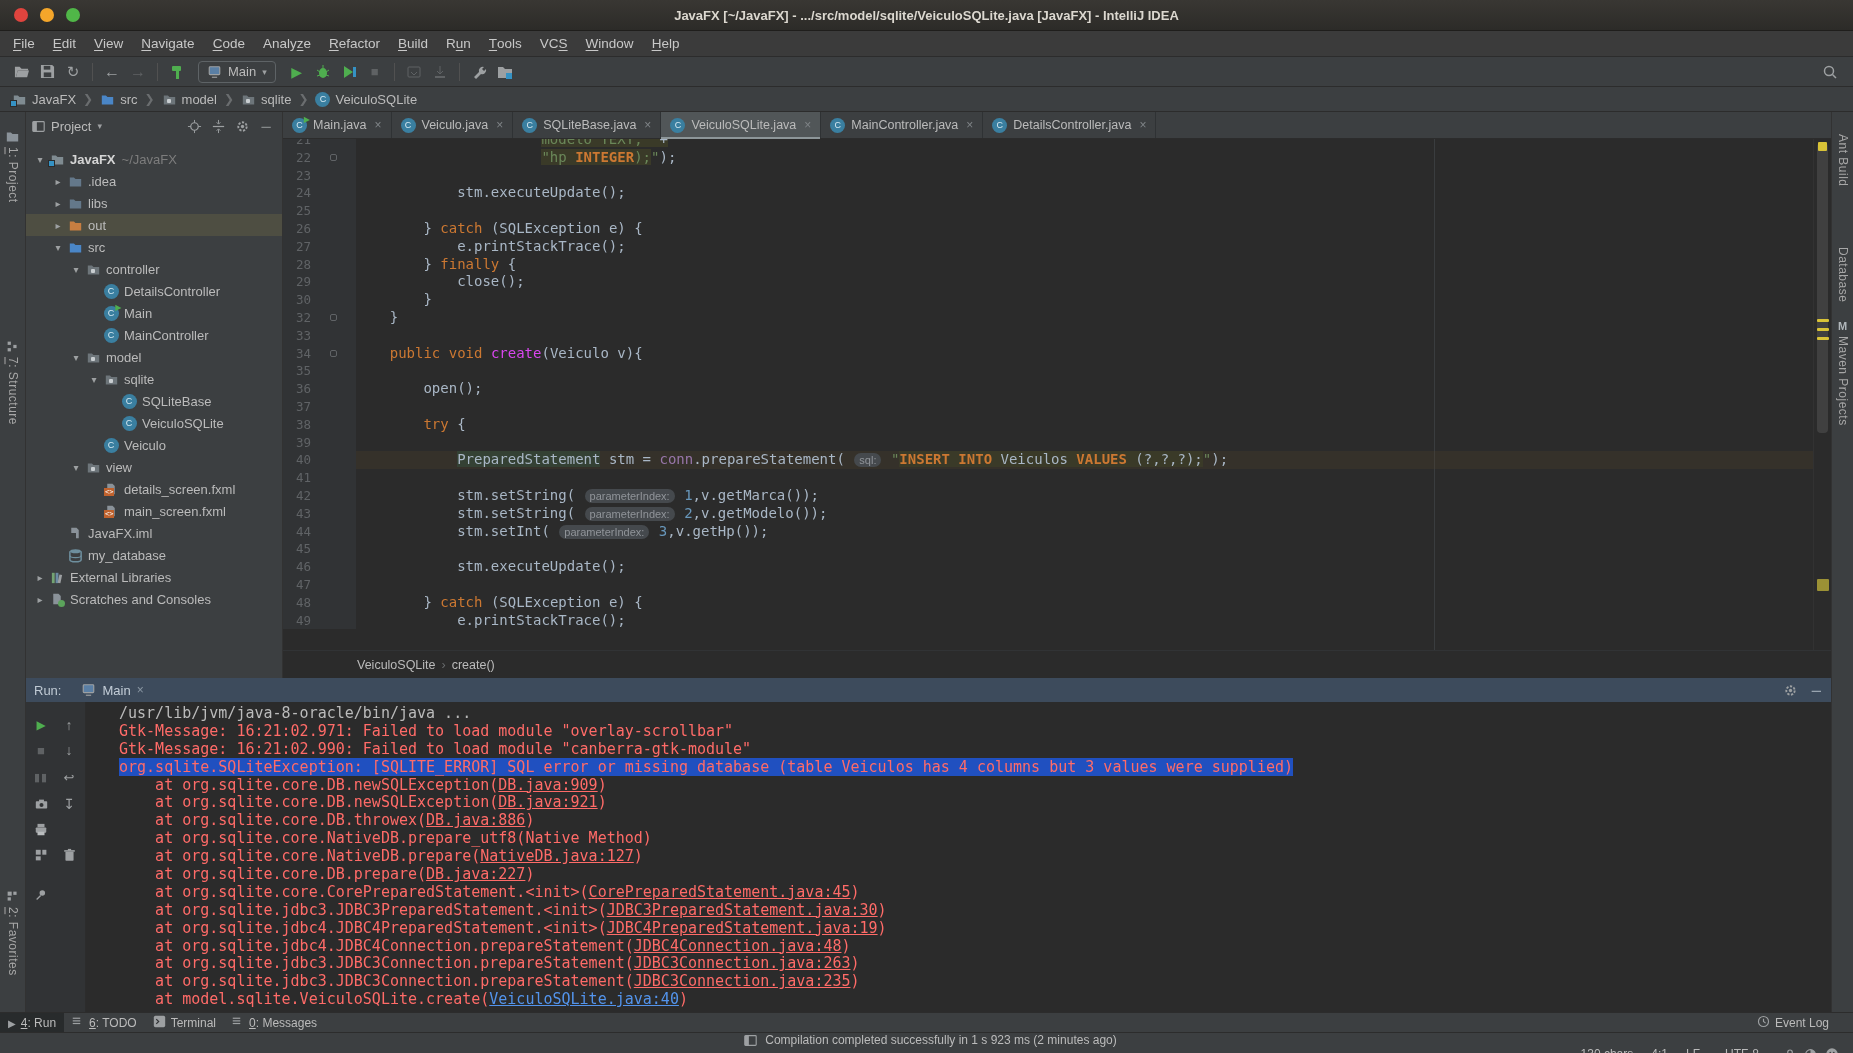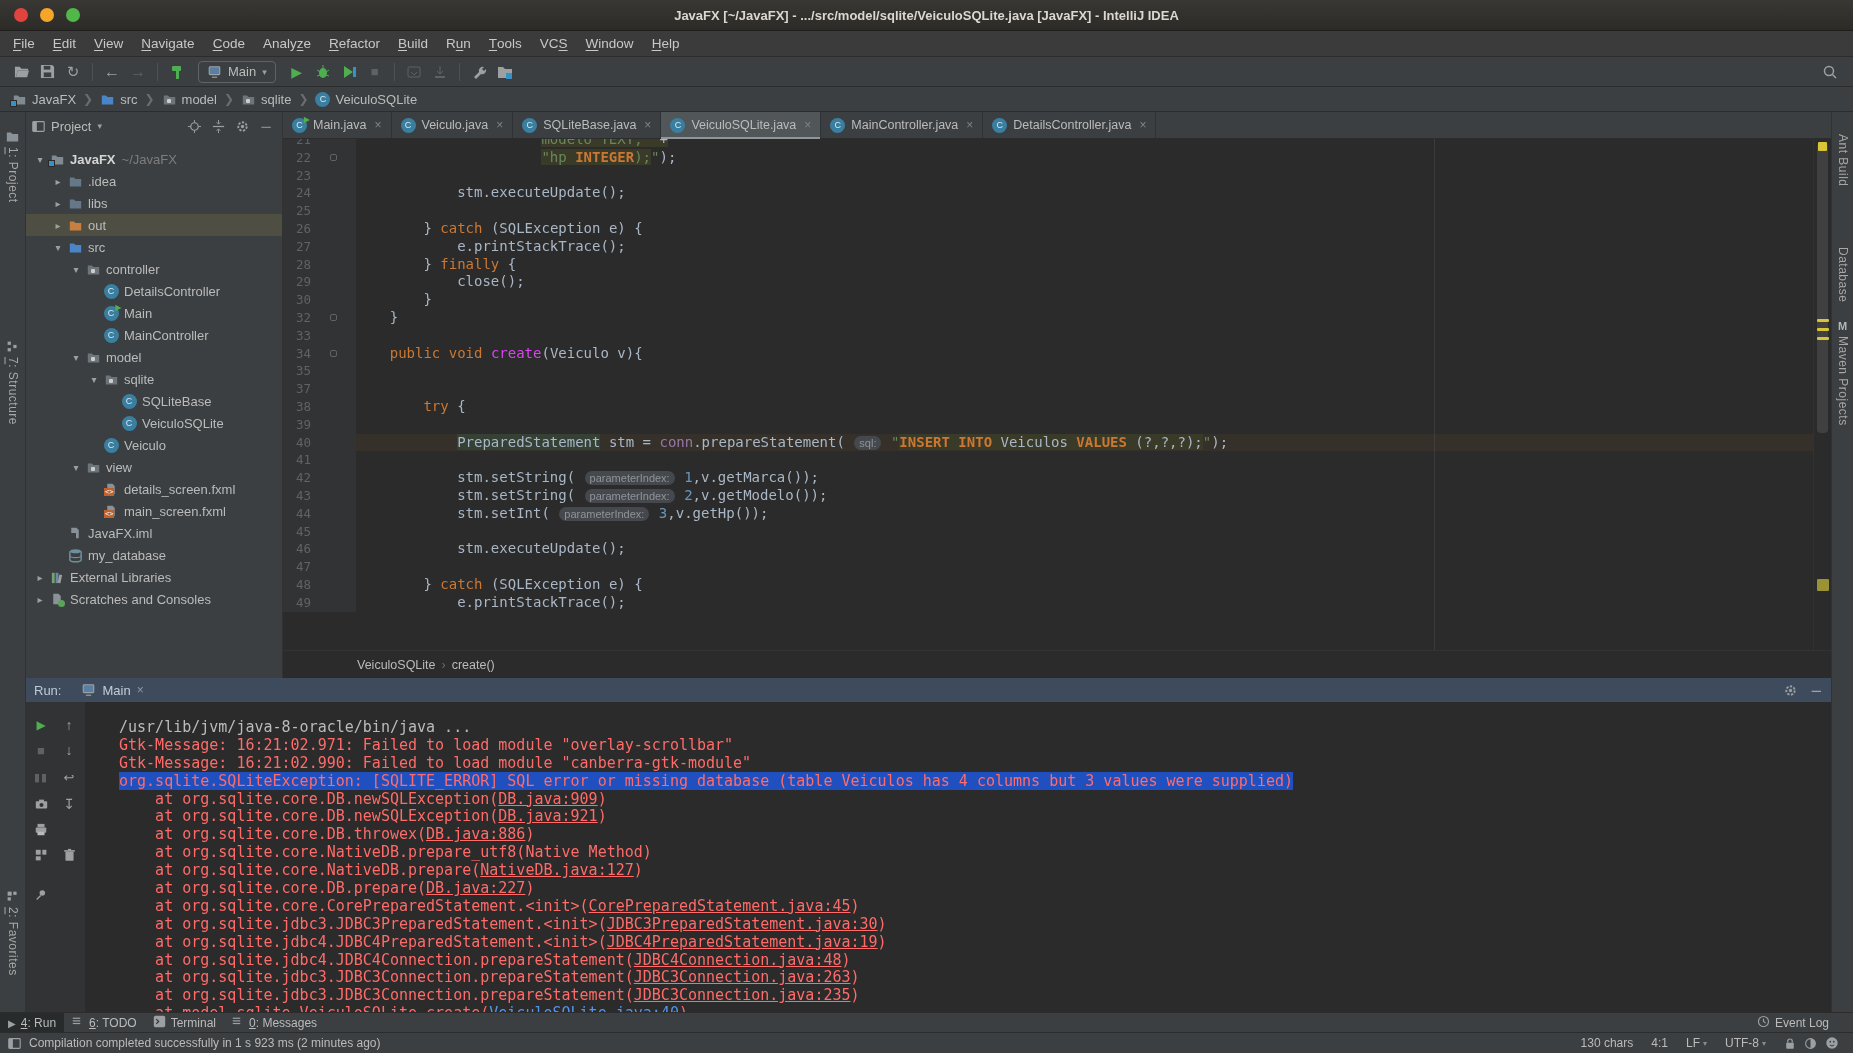--- a/index.html
+++ b/index.html
@@ -100,37 +100,37 @@
   .run-panel { position:absolute; left:26px; top:678px; width:1805px; height:334px; background:#2b2b2b; }
   .run-header { height:24px; background:#3d4b5c; display:flex; align-items:center; padding:0 8px; position:relative; }
   .run-label { color:#bfc9d3; margin-right:14px; }
   .run-tab { display:flex; align-items:center; gap:6px; color:#c3cdd7; padding:0 6px; height:100%; }
   .run-tab .close { color:#8a97a3; font-size:12px; }
   .run-header-icons { position:absolute; right:10px; display:flex; gap:14px; color:#b6c0ca; }
   .console-gutter { position:absolute; left:0; top:24px; width:60px; height:310px; background:#313335; border-right:1px solid #2c2c2c; }
   .cg-ic { position:absolute; width:18px; height:18px; display:flex; align-items:center; justify-content:center; color:#9da0a2; font-size:13px; }
   .cg-ic.green { color:#4fae4f; } .cg-ic.dim { color:#5f6264; }
   .console { position:absolute; left:60px; top:24px; right:0; height:310px; overflow:hidden;
-    font-family:"DejaVu Sans Mono",monospace; font-size:15px; padding:17px 0 0 33px; }
+    font-family:"DejaVu Sans Mono",monospace; font-size:15px; padding:3px 0 0 33px; }
   .cline { height:17.9px; line-height:17.9px; white-space:pre; }
   .cl-gray { color:#bbbbbb; } .cl-red { color:#ff6b68; }
   .cline .sel { background:#2050c0; }
   .cline a { color:inherit; text-decoration:underline; cursor:pointer; }
   .cline .lk-blue { color:#5394ec; text-decoration:underline; }
 
   
   .bottombar { position:absolute; left:0; top:1012px; width:100%; height:20px; background:#3c3f41; border-top:1px solid #2c2c2c;
     display:flex; align-items:center; font-size:12px; }
   .bb-item { display:flex; align-items:center; gap:5px; padding:0 8px; height:100%; color:#bbbbbb; }
   .bb-item.active { background:#282b2c; }
   .bb-item .bic { color:#9da0a2; font-size:11px; }
   .bb-right { margin-left:auto; margin-right:16px; display:flex; align-items:center; gap:6px; }
 
   .statusbar { position:absolute; left:0; top:1032px; width:100%; height:21px; background:#3c3f41; border-top:1px solid #2c2c2c;
-    display:flex; align-items:center; font-size:12px; color:#bbbbbb; }
+    display:flex; align-items:center; font-size:12px; color:#bbbbbb;flex-direction:column; }
   .sb-left { display:flex; align-items:center; gap:8px; padding-left:8px; }
   .sb-right { margin-left:auto; display:flex; align-items:center; gap:18px; padding-right:14px; }
   .sb-cell { display:flex; align-items:center; gap:3px; }
   .sb-cell .dd { font-size:8px; color:#8a8a8a; }
   .sb-icons { display:flex; align-items:center; gap:8px; color:#9da0a2; }
 </style>
 </head>
 <body>
 
 <div id="app">
@@ -785,20 +785,25 @@
   </div>
   <div class="eline">
     <span class="num">34</span>
     <span class="fold"><span class="fold-mark"></span></span>
     <span class="code"><span class="c-p">    </span><span class="c-k">public</span><span class="c-p"> </span><span class="c-k">void</span><span class="c-p"> </span><span class="c-m">create</span><span class="c-p">(Veiculo v){</span></span>
   </div>
   <div class="eline">
     <span class="num">35</span>
     <span class="fold"></span>
     <span class="code"> </span>
+  </div>
+  <div class="eline">
+    <span class="num">36</span>
+    <span class="fold"></span>
+    <span class="code"><span class="c-p">        open();</span></span>
   </div>
   <div class="eline">
     <span class="num">37</span>
     <span class="fold"></span>
     <span class="code"> </span>
   </div>
   <div class="eline">
     <span class="num">38</span>
     <span class="fold"></span>
     <span class="code"><span class="c-p">        </span><span class="c-k">try</span><span class="c-p"> {</span></span>

